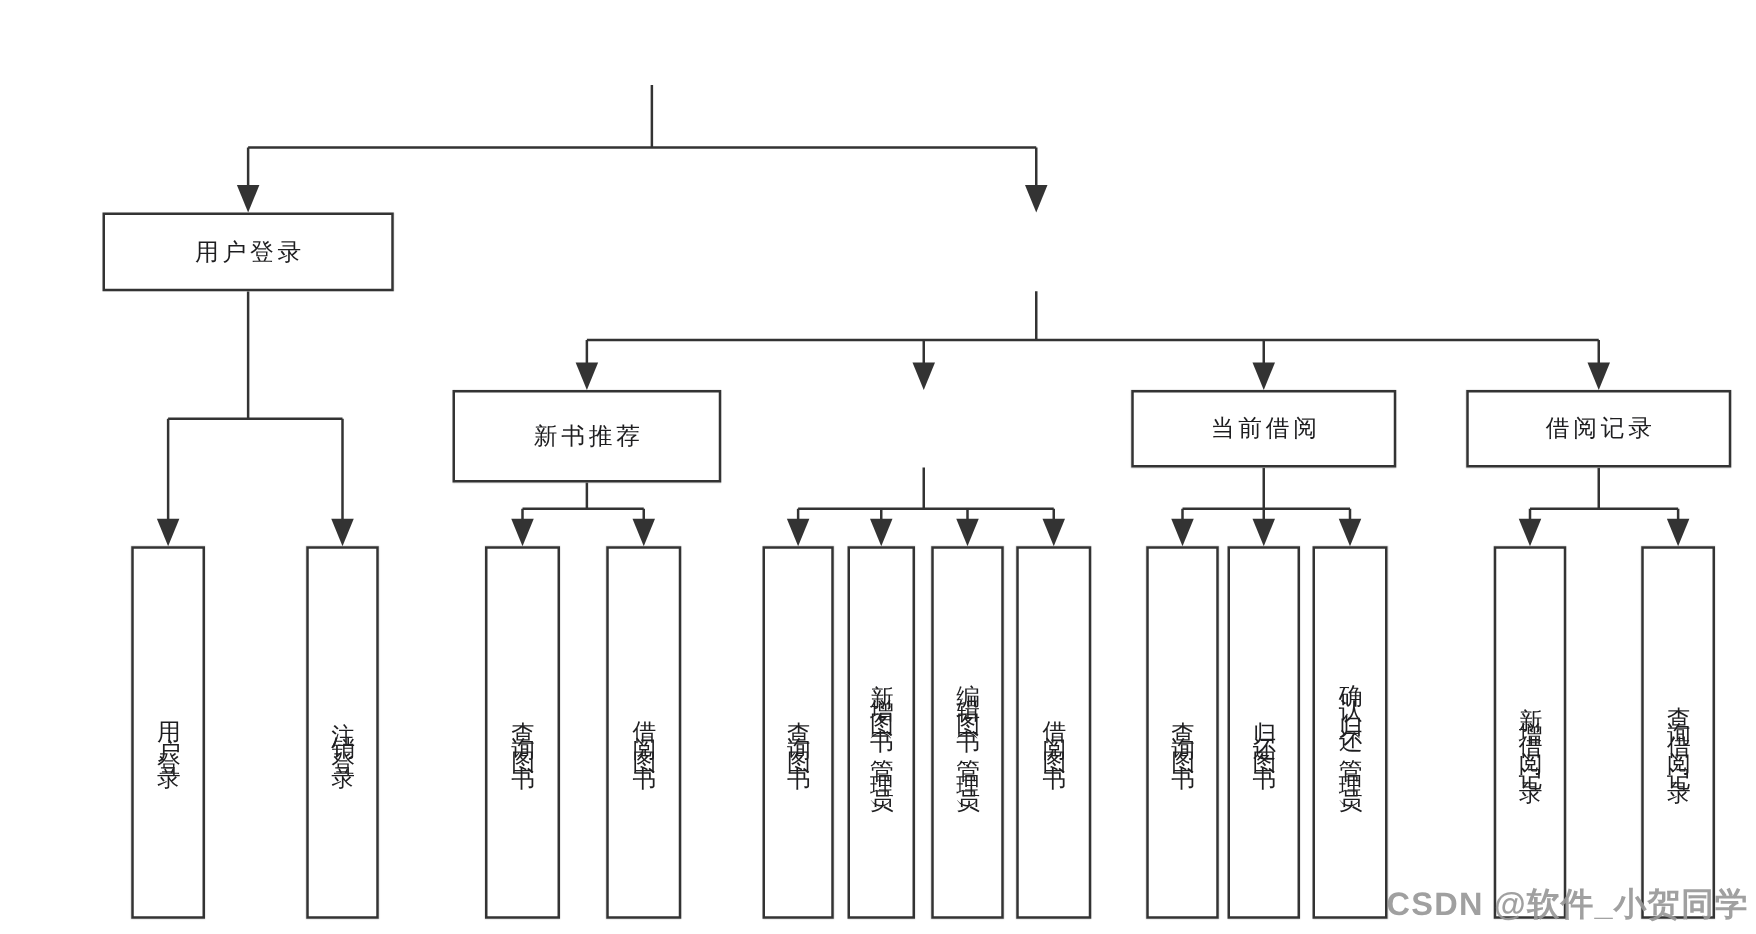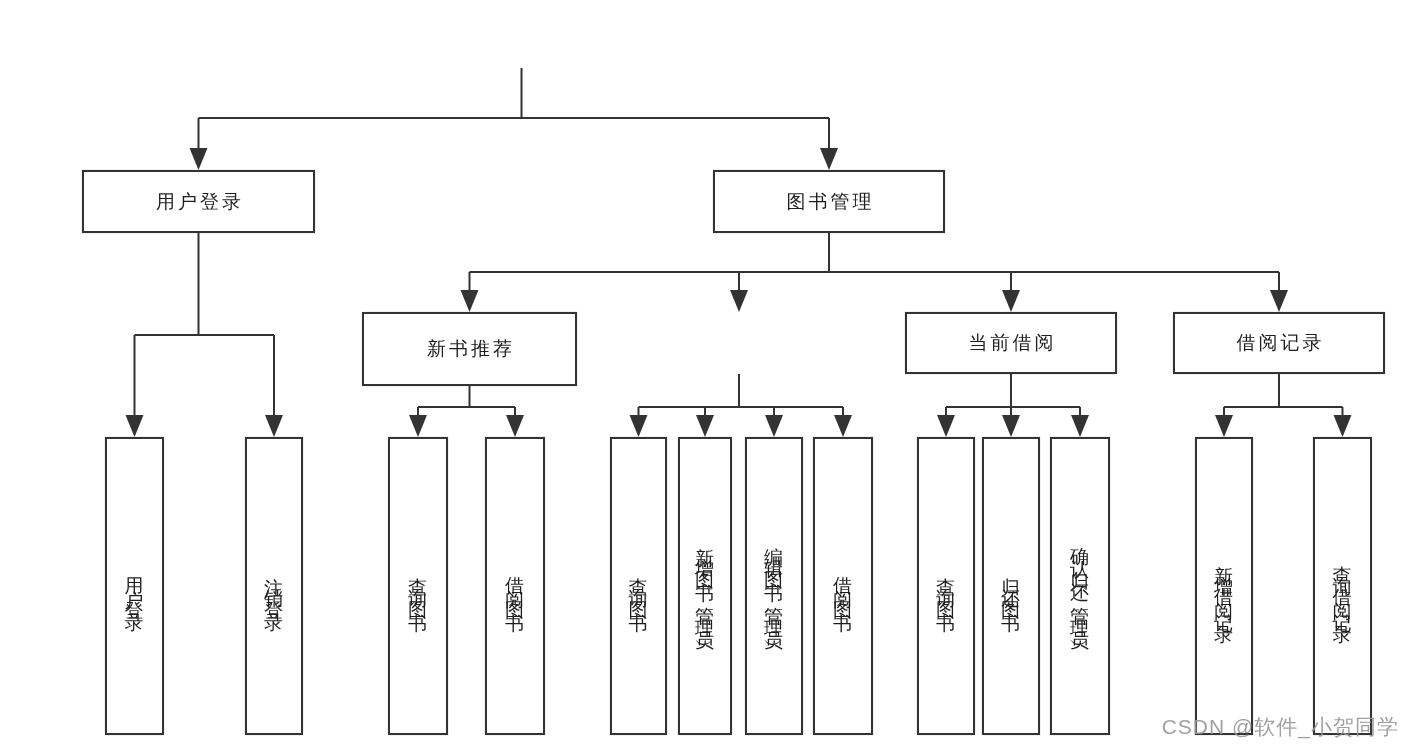--- a/index.html
+++ b/index.html
@@ -10,21 +10,21 @@
   #connectors{position:absolute;left:0;top:0;z-index:1;}
   .node{
     position:absolute;box-sizing:border-box;background:#fff;border:2px solid #333;
     display:flex;align-items:center;justify-content:center;color:#1e1e20;z-index:2;
     box-shadow:0 0 1px rgba(120,120,120,0.6);
   }
   .h{font-size:19px;letter-spacing:3px;text-indent:3px;white-space:nowrap;}
   .v{writing-mode:vertical-rl;font-size:19px;letter-spacing:12px;line-height:1;}
   #watermark{
     position:absolute;right:6px;bottom:6px;z-index:3;
-    font-size:21px;color:rgba(152,152,152,0.92);letter-spacing:1px;white-space:nowrap;
+    font-size:26px;color:rgba(152,152,152,0.92);letter-spacing:1px;white-space:nowrap;font-weight:bold;
   }
 </style>
 </head>
 <body>
 
 <div id="canvas">
 
   <svg id="connectors" width="1405" height="747">
       <line x1="521.5" y1="68" x2="521.5" y2="118" stroke="#333333" stroke-width="2"></line>
       <line x1="198.5" y1="118" x2="829" y2="118" stroke="#333333" stroke-width="2"></line>
@@ -75,21 +75,20 @@
       <line x1="1279" y1="374" x2="1279" y2="407" stroke="#333333" stroke-width="2"></line>
       <line x1="1224" y1="407" x2="1342.5" y2="407" stroke="#333333" stroke-width="2"></line>
       <line x1="1224" y1="407" x2="1224" y2="417" stroke="#333333" stroke-width="2"></line>
       <polygon points="1215,415 1233,415 1224,437" fill="#333333"></polygon>
       <line x1="1342.5" y1="407" x2="1342.5" y2="417" stroke="#333333" stroke-width="2"></line>
       <polygon points="1333.5,415 1351.5,415 1342.5,437" fill="#333333"></polygon>
     </svg>
 
 
   <div class="node h" style="left:82px;top:170px;width:233px;height:63px">用户登录</div>
-  <div class="node h" style="left:713px;top:170px;width:232px;height:63px">图书管理</div>
 
   <div class="node h" style="left:362px;top:312px;width:215px;height:74px">新书推荐</div>
   <div class="node h" style="left:905px;top:312px;width:212px;height:62px">当前借阅</div>
   <div class="node h" style="left:1173px;top:312px;width:212px;height:62px">借阅记录</div>
 
   <div class="node v" style="left:105px;top:437px;width:59px;height:298px">用户登录</div>
   <div class="node v" style="left:245px;top:437px;width:58px;height:298px">注销登录</div>
 
   <div class="node v" style="left:388px;top:437px;width:60px;height:298px">查询图书</div>
   <div class="node v" style="left:485px;top:437px;width:60px;height:298px">借阅图书</div>

